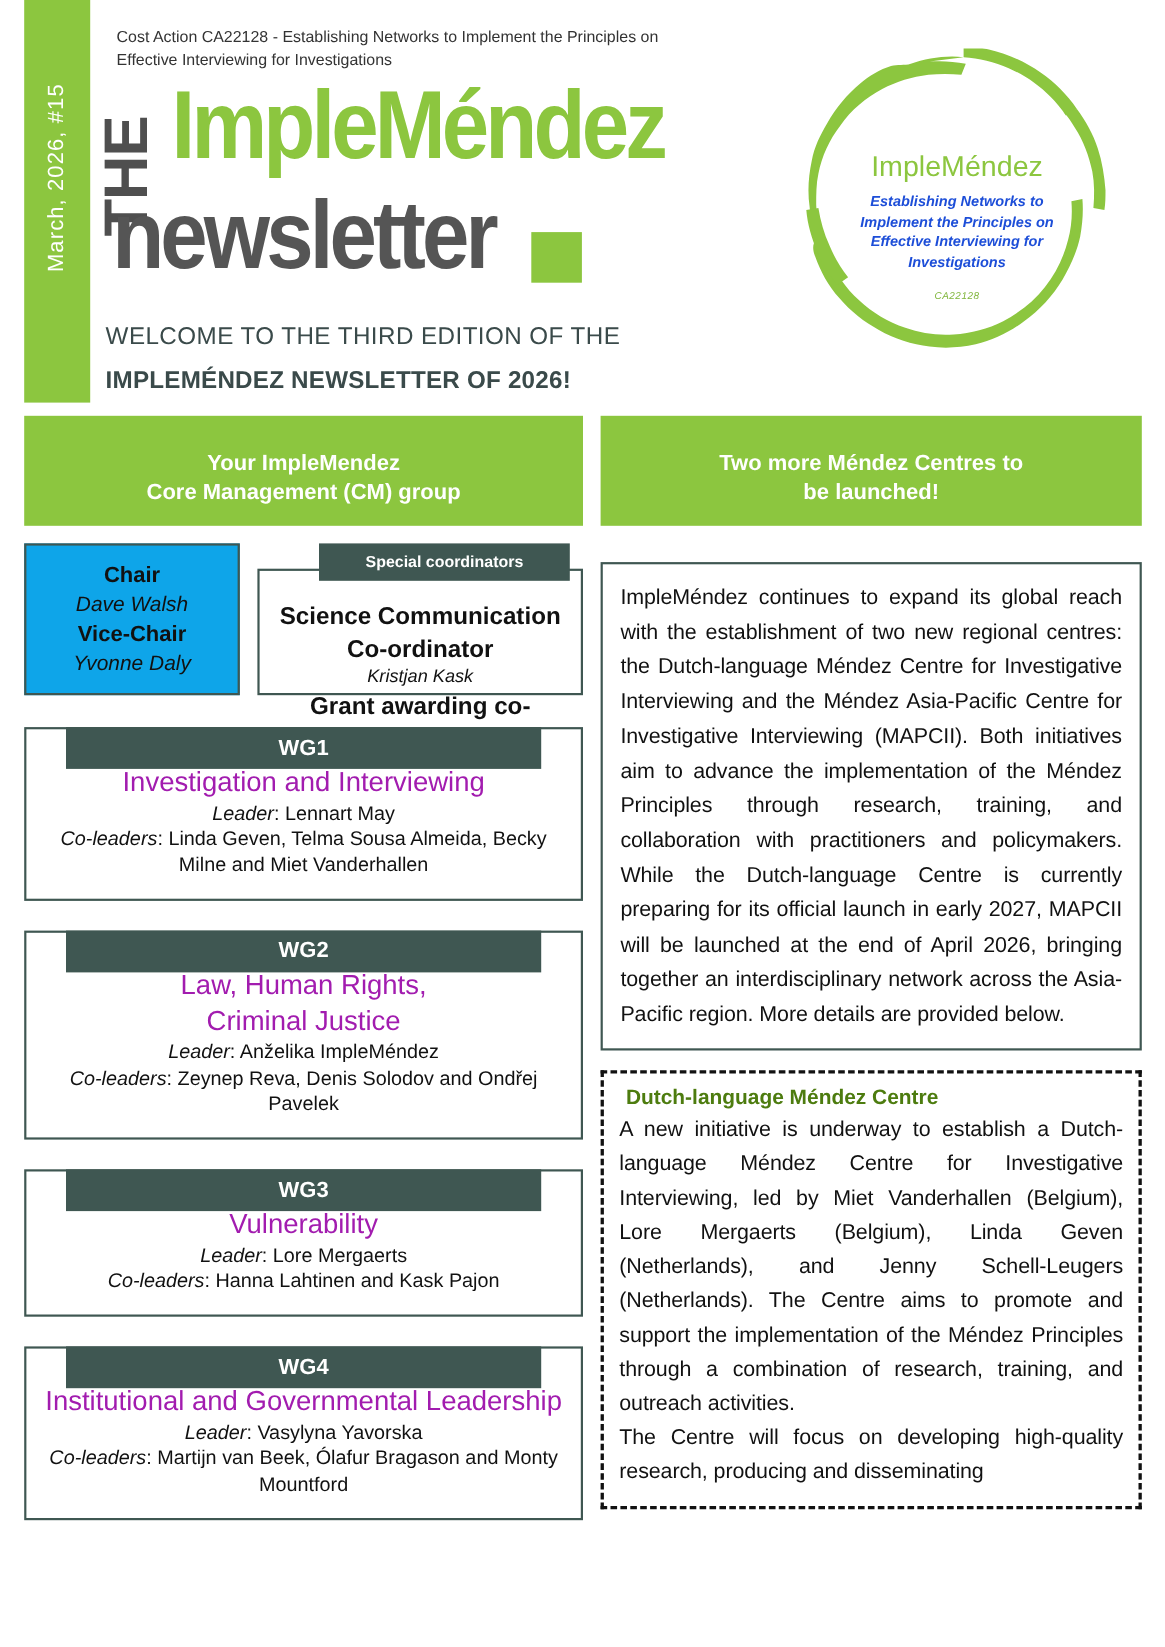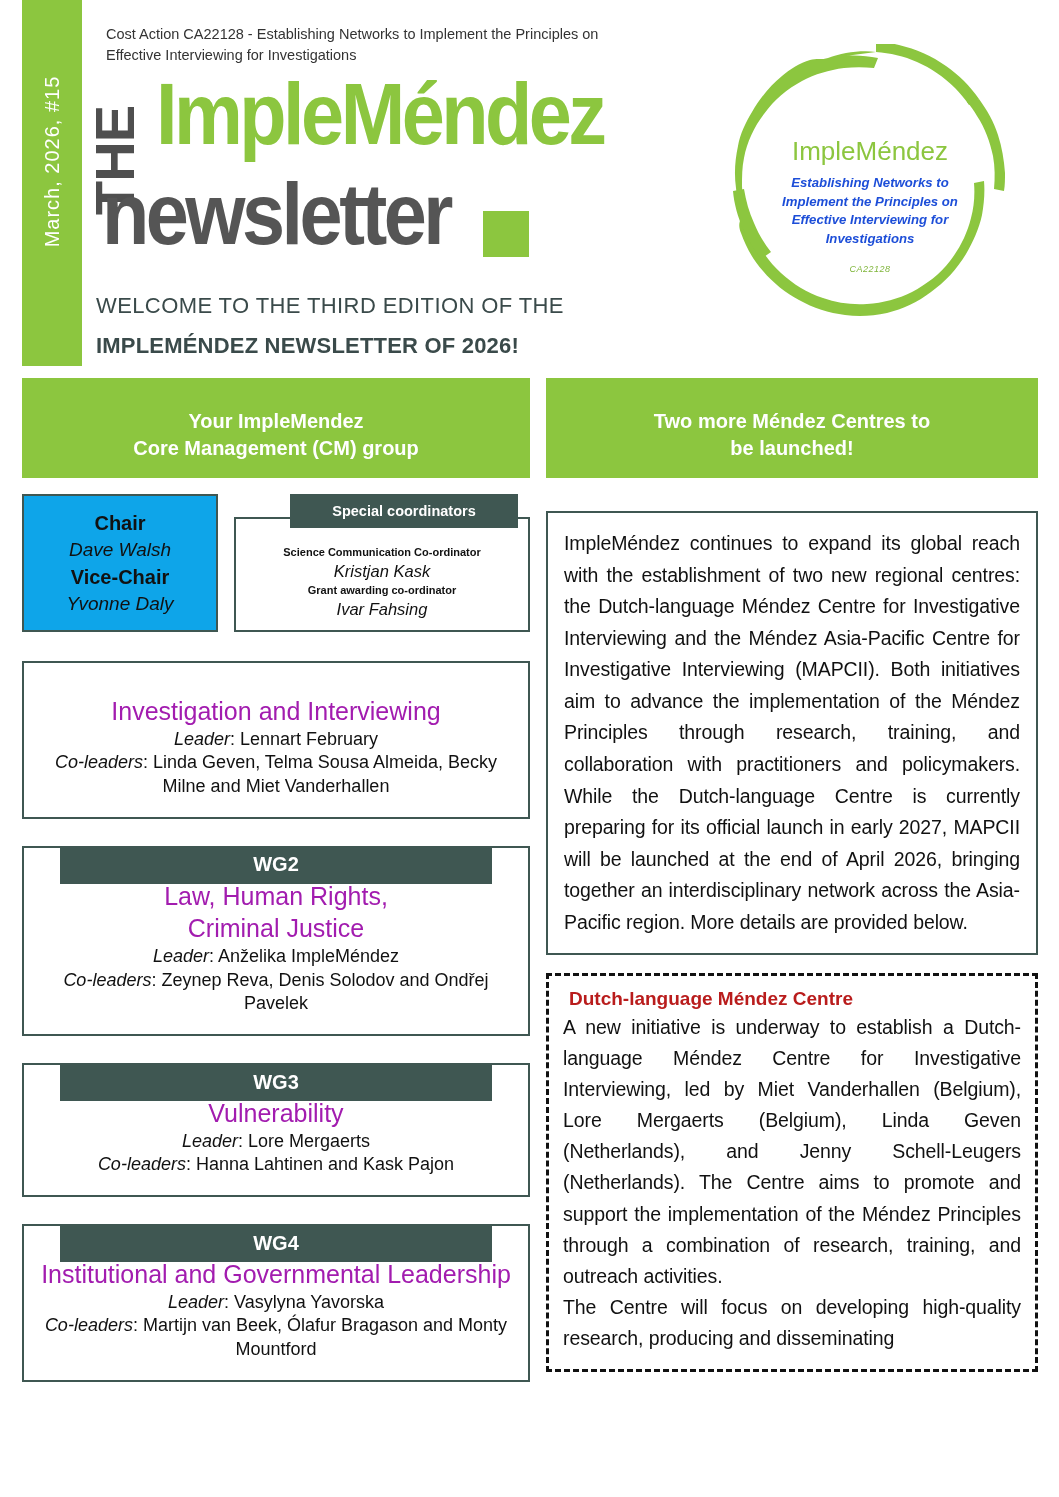--- a/index.html
+++ b/index.html
@@ -103,21 +103,21 @@
   .spec-tab{
     position:absolute;left:56px;top:0;width:228px;height:34px;
     background:#3F5752;color:#fff;font-weight:bold;font-size:14.5px;
     display:flex;align-items:center;justify-content:center;z-index:3;
   }
   .spec-box{
     position:absolute;left:0;top:23px;right:0;height:115px;
     border:2.5px solid #3F5752;background:#fff;box-sizing:border-box;
     text-align:center;padding-top:26px;
   }
-  .spec-box .ttl{font-size:11px;}
+  .spec-box .ttl{font-size:22px;}
   .spec-box .nm{font-size:16.5px;}
 
   
   .wg{position:relative;margin-top:26px;}
   .wg-tab{
     position:absolute;left:38px;right:38px;top:0;height:38px;
     background:#3F5752;color:#fff;font-weight:bold;font-size:20px;
     display:flex;align-items:center;justify-content:center;z-index:3;
   }
   .wg-box{
@@ -136,21 +136,21 @@
   }
   .art-p{
     font-size:19.5px;line-height:1.62;color:#111;text-align:justify;
     margin:0;letter-spacing:-0.1px;
   }
   .dash-box{
     margin-top:18px;border:3.5px dashed #111;background:#fff;
     padding:12px 14px 14px;box-sizing:border-box;
   }
   .dash-title{
-    font-weight:bold;font-size:19px;color:#b91c1c;margin:0 0 2px 6px;
+    font-weight:bold;font-size:19px;color:#4d7c0f;margin:0 0 2px 6px;
   }
   .dash-p{
     font-size:19.5px;line-height:1.60;color:#111;text-align:justify;
     margin:0;letter-spacing:-0.1px;
   }
 </style>
 </head>
 <body>
 
 <div class="page">
@@ -213,23 +213,24 @@
         <div class="spec-box">
           <div class="ttl">Science Communication Co-ordinator</div>
           <div class="nm">Kristjan Kask</div>
           <div class="ttl">Grant awarding co-ordinator</div>
           <div class="nm">Ivar Fahsing</div>
         </div>
       </div>
     </div>
 
     <div class="wg">
+      <div class="wg-tab">WG1</div>
       <div class="wg-box">
         <div class="wg-title">Investigation and Interviewing</div>
-        <div class="wg-line"><i>Leader</i><span>: Lennart February</span></div>
+        <div class="wg-line"><i>Leader</i><span>: Lennart May</span></div>
         <div class="wg-line"><i>Co-leaders</i><span>: Linda Geven, Telma Sousa Almeida, Becky Milne and Miet Vanderhallen</span></div>
       </div>
     </div>
 
     <div class="wg">
       <div class="wg-tab">WG2</div>
       <div class="wg-box">
         <div class="wg-title">Law, Human Rights,<br>Criminal Justice</div>
         <div class="wg-line"><i>Leader</i><span>: Anželika ImpleMéndez</span></div>
         <div class="wg-line"><i>Co-leaders</i><span>: Zeynep Reva, Denis Solodov and Ondřej Pavelek</span></div>

